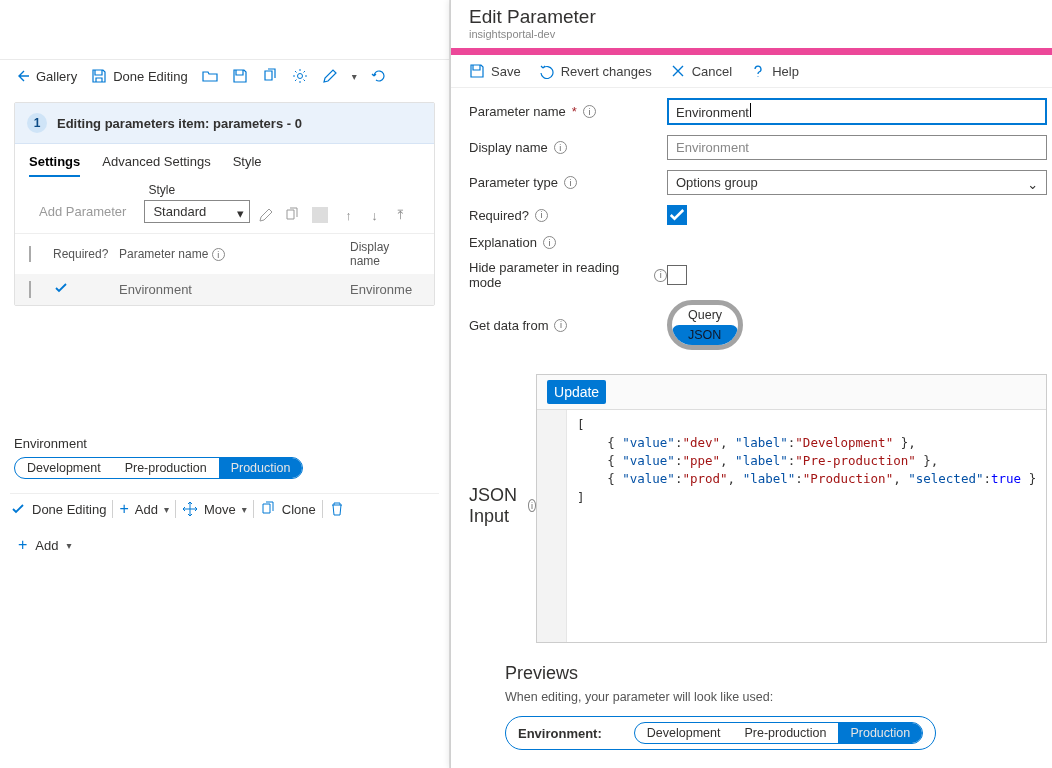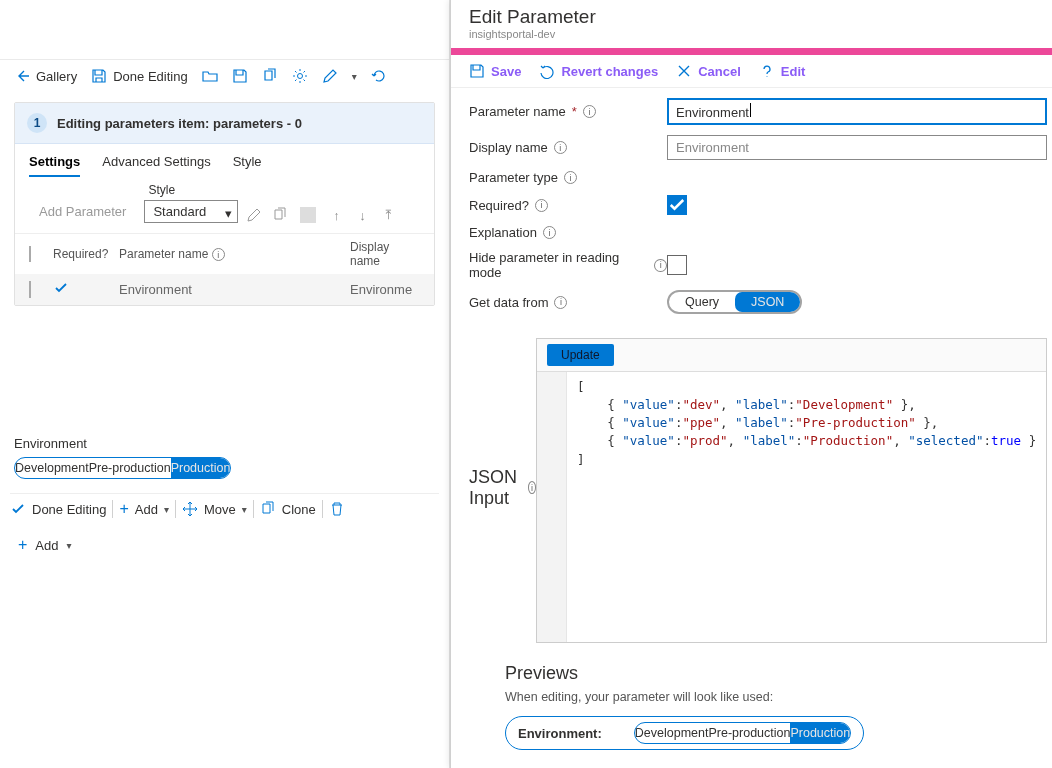--- a/index.html
+++ b/index.html
@@ -20,76 +20,76 @@
   .card-head-title { font-weight: 600; }
 
   .subtabs { display: flex; gap: 22px; padding: 10px 14px 0; }
   .subtab { padding-bottom: 6px; cursor: pointer; }
   .subtab.active { color: #000; border-bottom: 2px solid #0078d4; font-weight: 600; }
 
   .style-row { display: flex; align-items: flex-end; gap: 8px; padding: 6px 14px 10px; }
   .add-param-btn { padding: 4px 10px; color: #9a9a9a; }
   .style-col { display:flex; flex-direction:column; gap:3px; }
   .style-label { font-size: 12px; color: #323130; margin-left:4px; }
-  .select-wrap { position: relative; width: 94px; border:1px solid #888; background:#fff; padding:3px 8px; cursor:pointer; }
+  .select-wrap { position: relative; width: 106px; border:1px solid #888; background:#fff; padding:3px 8px; cursor:pointer; }
   .select-wrap .chev { position:absolute; right:6px; top:5px; }
   .mini-icons { display:flex; gap:10px; color:#888; }
   .mini-icons span { cursor:pointer; display:inline-flex; width:16px; height:16px; align-items:center; justify-content:center; }
   .mini-sep { width:1px; height:18px; background:#ddd; margin:0 2px; }
 
   .grid-head { display:flex; gap:6px; padding:6px 14px; border-top:1px solid #eee; font-size:12px; color:#555; align-items:center;}
   .grid-row { display:flex; gap:6px; padding:6px 14px; background:#f5f5f5; align-items:center; color:#666;}
   .cell-checkbox { width:18px; }
   .cell-req { width:60px; }
   .cell-pname { flex:1; }
   .cell-dname { width:70px; text-align:left; }
   .check { display:inline-flex; width:16px; height:16px; color:#0078d4; }
 
   .env-block { margin: 120px 14px 6px; font-size:13px; }
   .env-title { font-weight:400; margin-bottom:6px; }
   .pill-group { display:inline-flex; border:1px solid #0078d4; border-radius:999px; overflow:hidden; }
-  .pill { padding:3px 0; font-size:12.5px; }
+  .pill { padding:3px 12px; font-size:12.5px; }
   .pill.sel { background:#0078d4; color:#e5e5e5; }
   .pill span {cursor:pointer;}
 
   .lower-toolbar { display:flex; align-items:center; gap:6px; margin:8px 10px; border-top:1px solid #eee; padding-top:6px; }
   .lower-toolbar .tb-item { gap:6px; }
   .caret { font-size:10px; color:#555; }
 
   .add-footer { display:flex; align-items:center; gap:8px; padding:10px 18px; }
   .plus { color:#0078d4; font-size:16px; }
 
   
   .panel-hdr { padding: 6px 18px 8px; border-bottom:7px solid #ec4899; }
   .panel-title { font-size:19px; font-weight:400; }
   .panel-sub { font-size:11px; color:#888; }
   .panel-toolbar { display:flex; gap:18px; padding:8px 18px; border-bottom:1px solid #eee; align-items:center; }
-  .panel-toolbar .tb-item { color:#8b5cf6;font-weight:bold; }
+  .panel-toolbar .tb-item { color:#404040; }
 
   .form { padding: 10px 18px; }
   .frow { display:flex; align-items:center; margin-bottom:10px; }
   .flabel { width:198px; font-size:13px; display:flex; align-items:center; gap:6px; }
   .req-star { color:#a4262c; }
   .info-i { display:inline-flex; width:13px; height:13px; border:1px solid #888; border-radius:50%; align-items:center; justify-content:center; font-size:9px; color:#666; }
   .finput { flex:1; border:1px solid #888; padding:4px 8px; font-size:13px; background:#fff; }
   .finput.focused { border:2px solid #0078d4; padding:3px 7px; }
   .finput.placeholder { color:#888; }
   .fselect { flex:1; border:1px solid #888; padding:4px 8px; position:relative; }
   .fselect .chev { position:absolute; right:8px; top:6px; }
   .fcheckbox { width:20px; height:20px; background:#0078d4; display:flex; align-items:center; justify-content:center; color:#fff; }
   .plain-box { width:20px; height:20px; border:1px solid #666; }
-  .segmented { display:inline-flex; border:2px solid #a3a3a3; border-radius:999px; overflow:hidden; }
+  .segmented { display:inline-flex; border:5px solid #a3a3a3; border-radius:999px; overflow:hidden;flex-direction:column; }
   .seg { padding:3px 16px; font-size:12.5px; }
-  .seg.sel { background:#0078d4; color:#e5e5e5;border-radius:7px; }
+  .seg.sel { background:#0078d4; color:#0f172a;border-radius:7px; }
 
   .json-section { padding:4px 18px 10px; flex:1; display:flex; flex-direction:row; min-height:0; }
   .json-title { font-size:18px; font-weight:400; margin-bottom:6px; display:flex; align-items:center; gap:6px;}
   .json-box { border:1px solid #ccc; background:#fafafa; display:flex; flex-direction:column; flex:1; min-height:0;}
   .json-bar { padding:5px 10px; }
-  .update-btn { background:#0078d4; color:#0f172a; padding:4px 14px; font-size:12px; border-radius:2px; display:inline-block; cursor:pointer; }
+  .update-btn { background:#0078d4; color:#ffffff; padding:4px 7px; font-size:14px; border-radius:2px; display:inline-block; cursor:pointer; }
   .code-wrap { display:flex; background:#fff; border-top:1px solid #ddd; flex:1; overflow:hidden;}
   .gutter { width:30px; background:#f3f3f3; border-right:1px solid #e6e6e6; }
   .code { flex:1; padding:6px 10px; font-family:Consolas,Menlo,monospace; font-size:12.5px; white-space:pre; color:#333; line-height:1.45; }
   .tok-br { color:#333; }
   .tok-k  { color:#0451a5; }
   .tok-s  { color:#a31515; }
   .tok-b  { color:#0000ff; }
 
   .previews { padding:10px 18px 18px;margin-left:36px; }
   .prev-title { font-size:18px; margin-bottom:6px; }
@@ -298,21 +298,21 @@
             </svg>
           </span>
         <span>Cancel</span>
       </div>
       <div class="tb-item">
         <span class="tb-icon">
             <svg viewBox="0 0 16 16">
               <path d="M5 6a3 3 0 1 1 4 3c-1 .5-1 1-1 2M8 14v-.5" stroke="#0078d4" stroke-width="1.3" fill="none"></path>
             </svg>
           </span>
-        <span>Edit</span>
+        <span>Help</span>
       </div>
     </div>
 
     <div class="form">
       <div class="frow">
         <div class="flabel">
             <span>Parameter name</span> 
             <span class="req-star">*</span> 
             <span class="info-i">i</span>
           </div>
@@ -323,20 +323,21 @@
             <span>Display name</span> 
             <span class="info-i">i</span>
           </div>
         <div class="finput placeholder">Environment</div>
       </div>
       <div class="frow">
         <div class="flabel">
             <span>Parameter type</span> 
             <span class="info-i">i</span>
           </div>
+        <div class="fselect"><span>Options group</span><span class="chev">⌄</span></div>
       </div>
       <div class="frow">
         <div class="flabel">
             <span>Required?</span> 
             <span class="info-i">i</span>
           </div>
         <div class="fcheckbox">
             <svg viewBox="0 0 16 16" width="14" height="14">
               <path d="M3 8l3 3 7-7" stroke="#fff" stroke-width="2" fill="none"></path>
             </svg>

